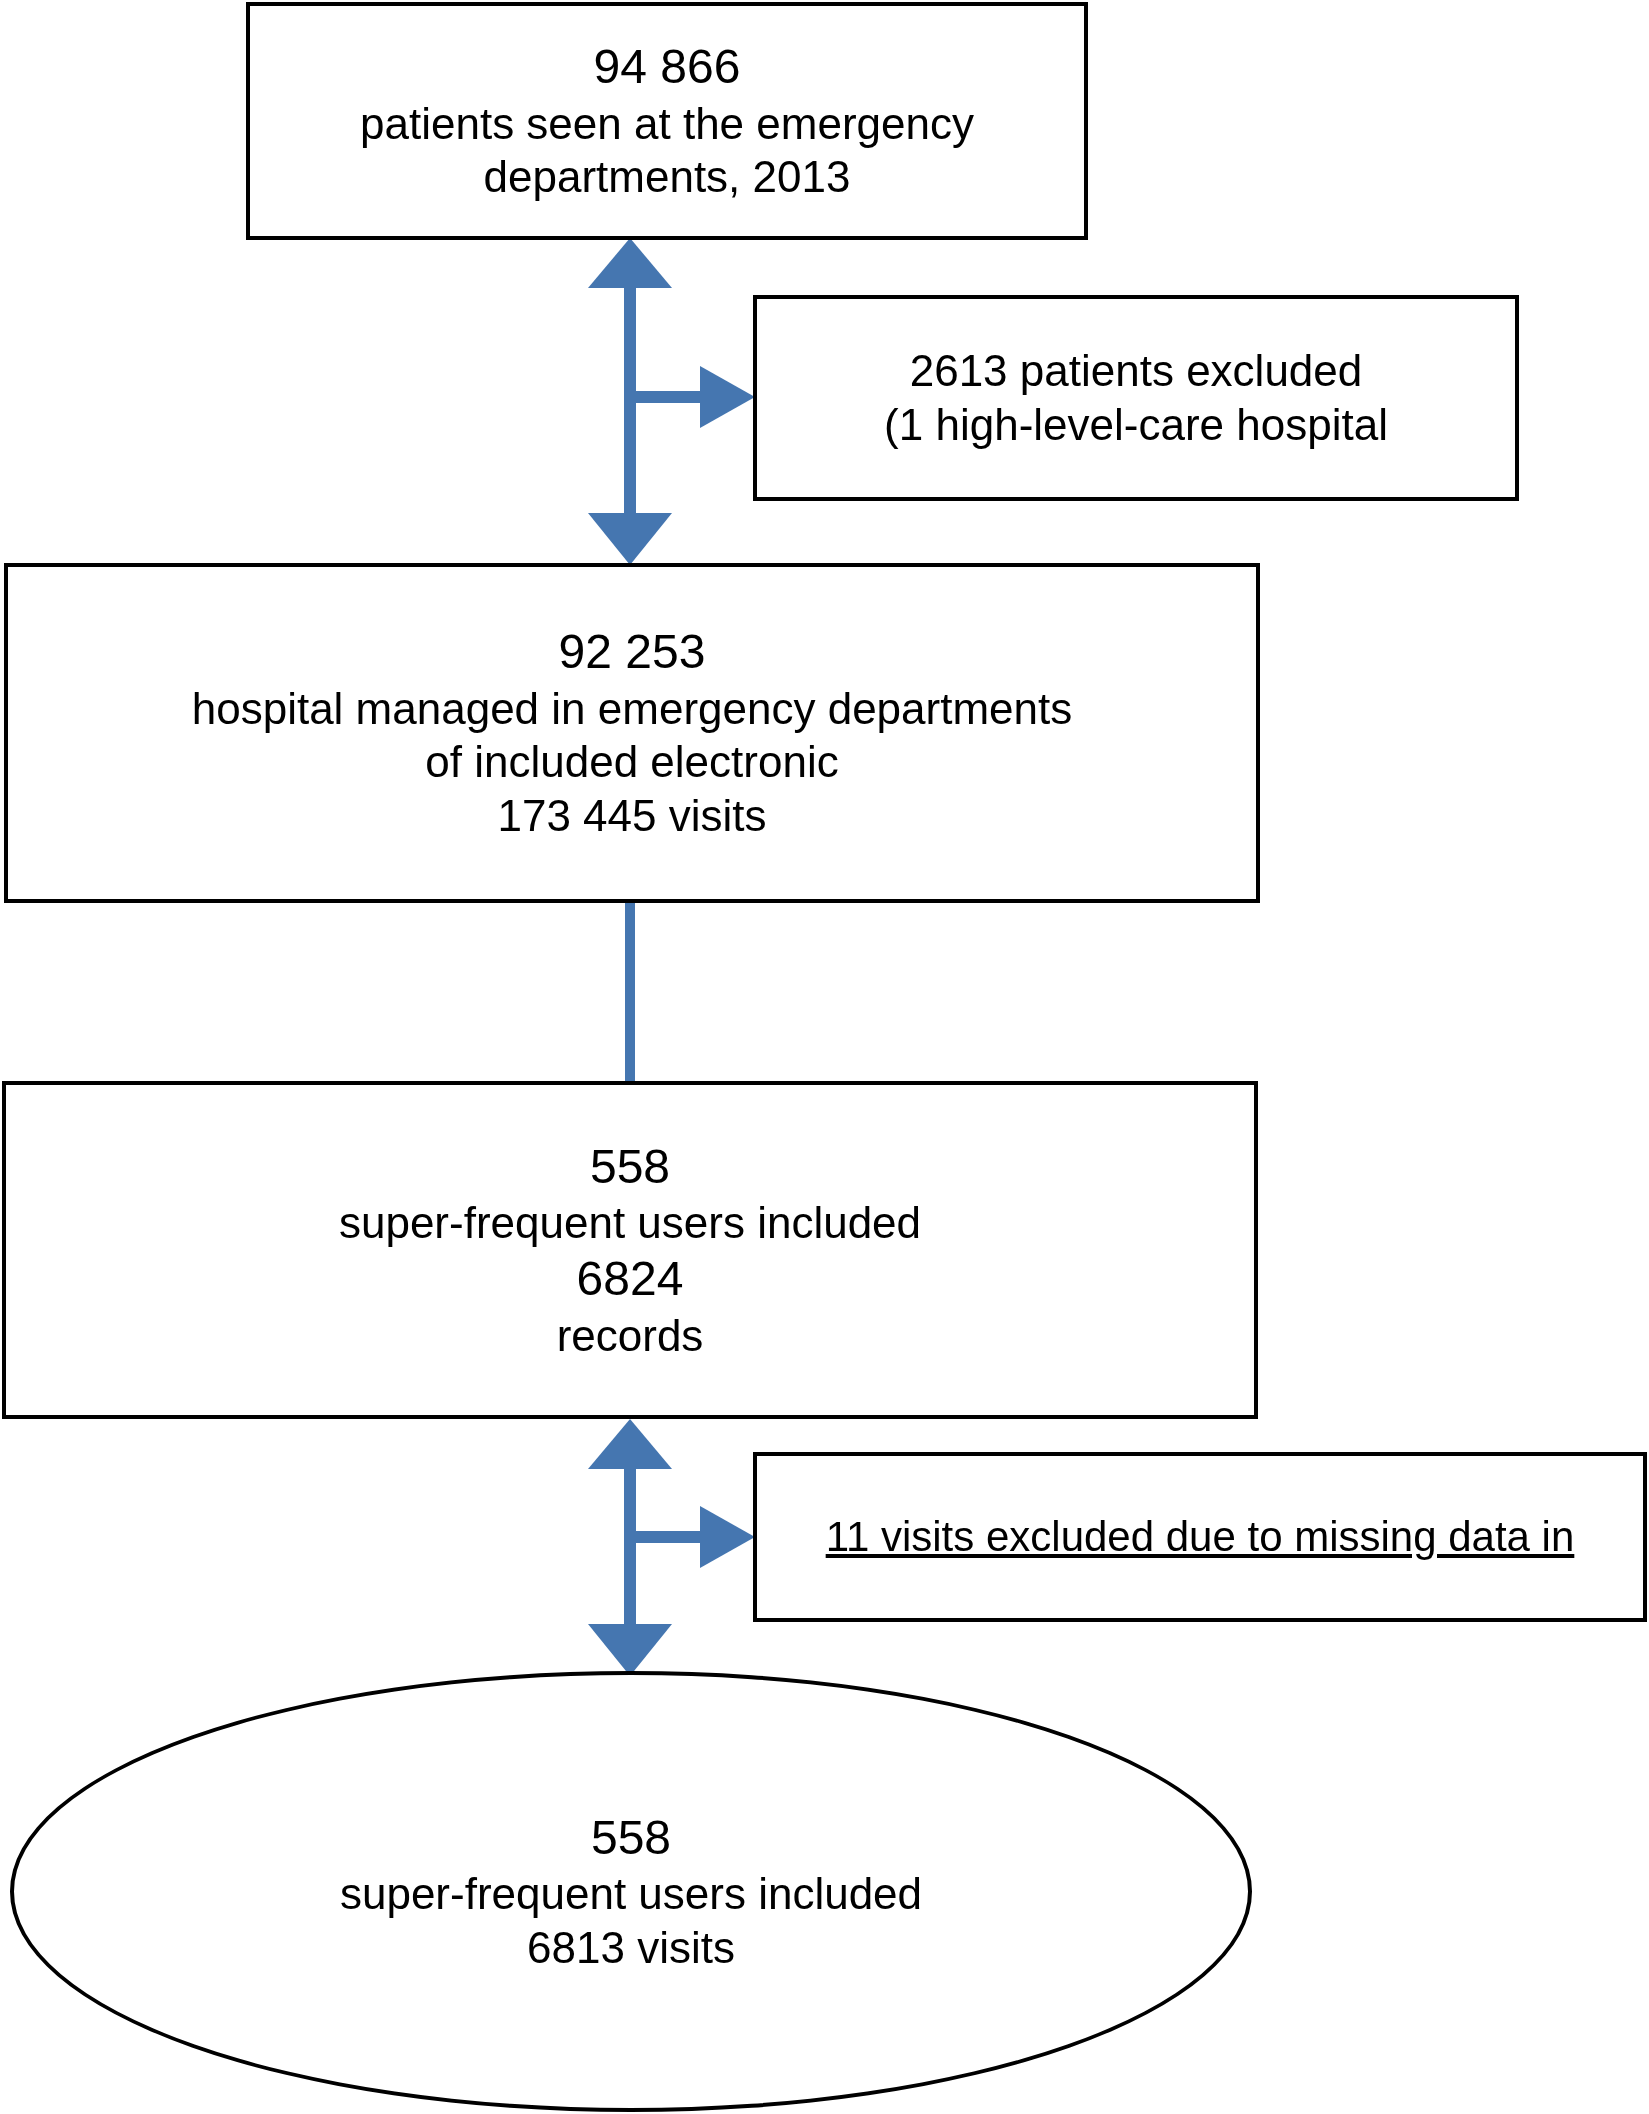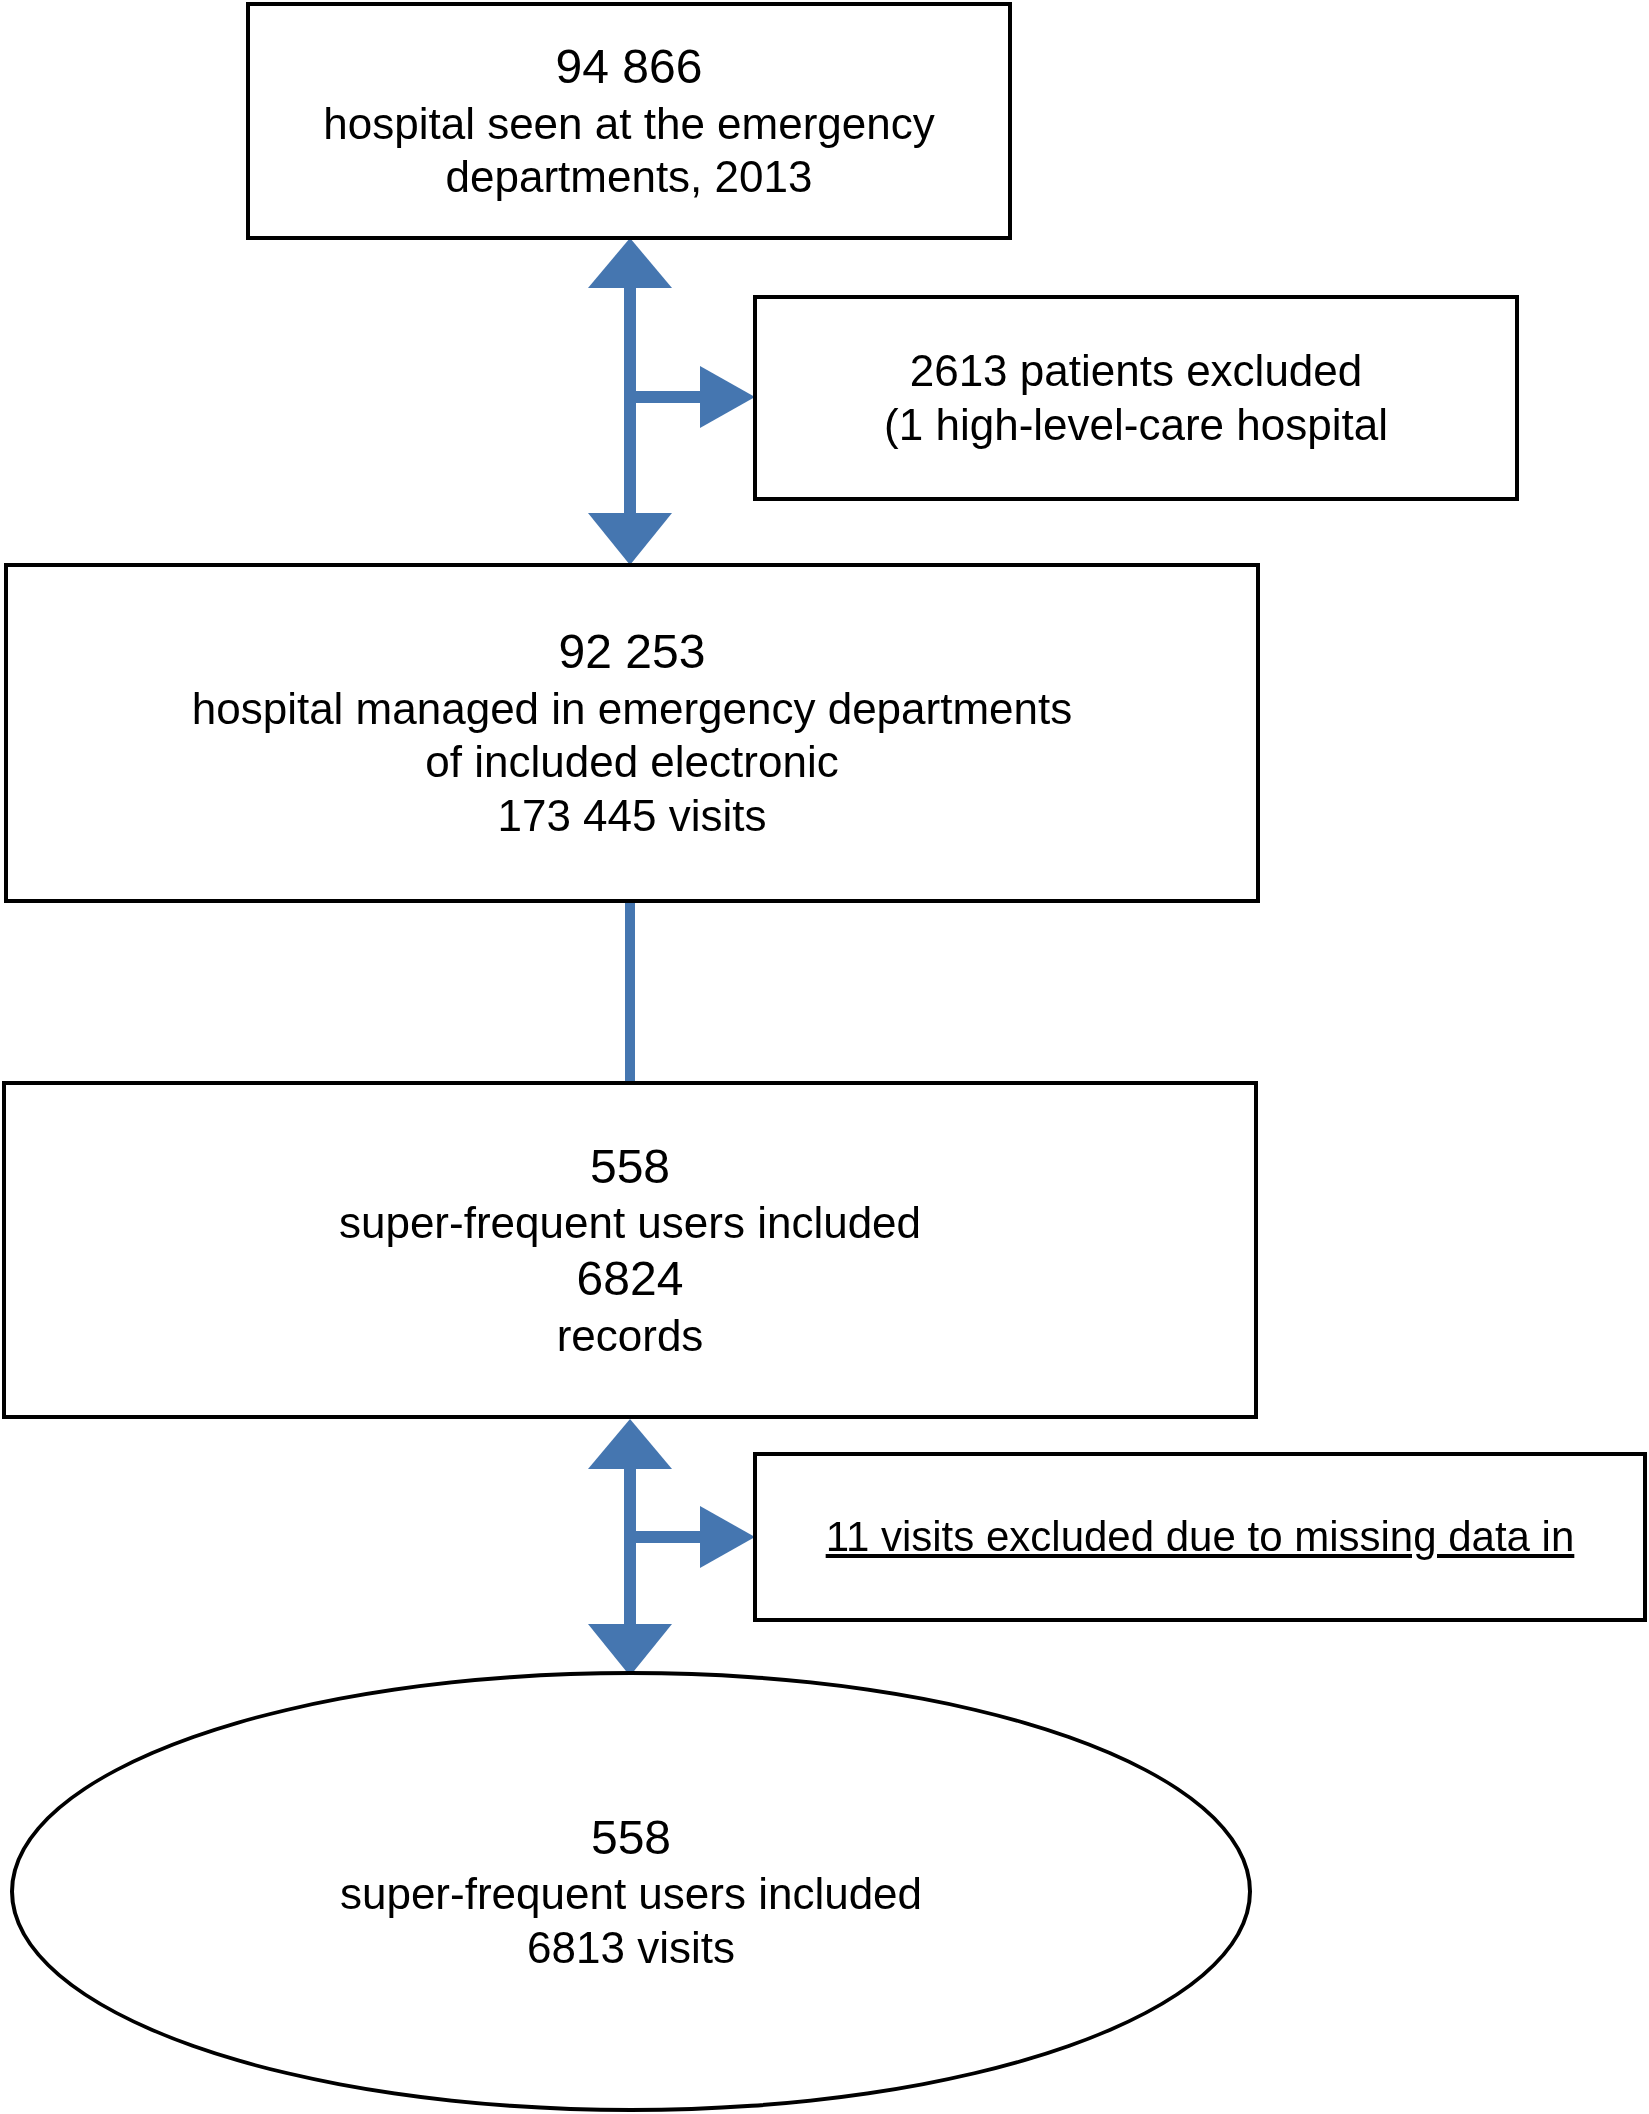--- a/index.html
+++ b/index.html
@@ -42,21 +42,21 @@
     display: block;
     line-height: 1.22;
     color: #000000;
     white-space: nowrap;
   }
   .t48 { font-size: 48px; }
   .t44 { font-size: 44px; }
   .t42 { font-size: 42px; text-decoration: underline; }
 
   
-  #box-top       { left: 246px;  top: 2px;    width: 766px;  height: 238px; }
+  #box-top       { left: 246px;  top: 2px;    width: 842px;  height: 238px; }
   #box-excl-1    { left: 753px;  top: 295px;  width: 766px;  height: 206px; }
   #box-managed   { left: 4px;    top: 563px;  width: 1256px; height: 340px; }
   #box-included  { left: 2px;    top: 1081px; width: 1256px; height: 338px; }
   #box-excl-2    { left: 753px;  top: 1452px; width: 894px;  height: 170px; }
   #ellipse-final { left: 10px;   top: 1671px; width: 1242px; height: 441px; }
 
   
   #connectors {
     position: absolute;
     left: 0; top: 0;
@@ -96,21 +96,21 @@
     </g>
 
     <g>
       <rect x="630" y="1531" width="82" height="12" fill="#4576B0"></rect>
       <polygon points="755,1537 700,1568 700,1506" fill="#4576B0"></polygon>
     </g>
   </svg>
 
   <div class="node-box" id="box-top">
     <span class="line t48">94 866</span>
-    <span class="line t44">hospital seen at the emergency</span>
+    <span class="line t44">patients seen at the emergency</span>
     <span class="line t44">departments, 2013</span>
   </div>
 
   <div class="node-box" id="box-excl-1">
     <span class="line t44">2613 patients excluded</span>
     <span class="line t44">(1 high-level-care hospital</span>
   </div>
 
   <div class="node-box" id="box-managed">
     <span class="line t48">92 253</span>

